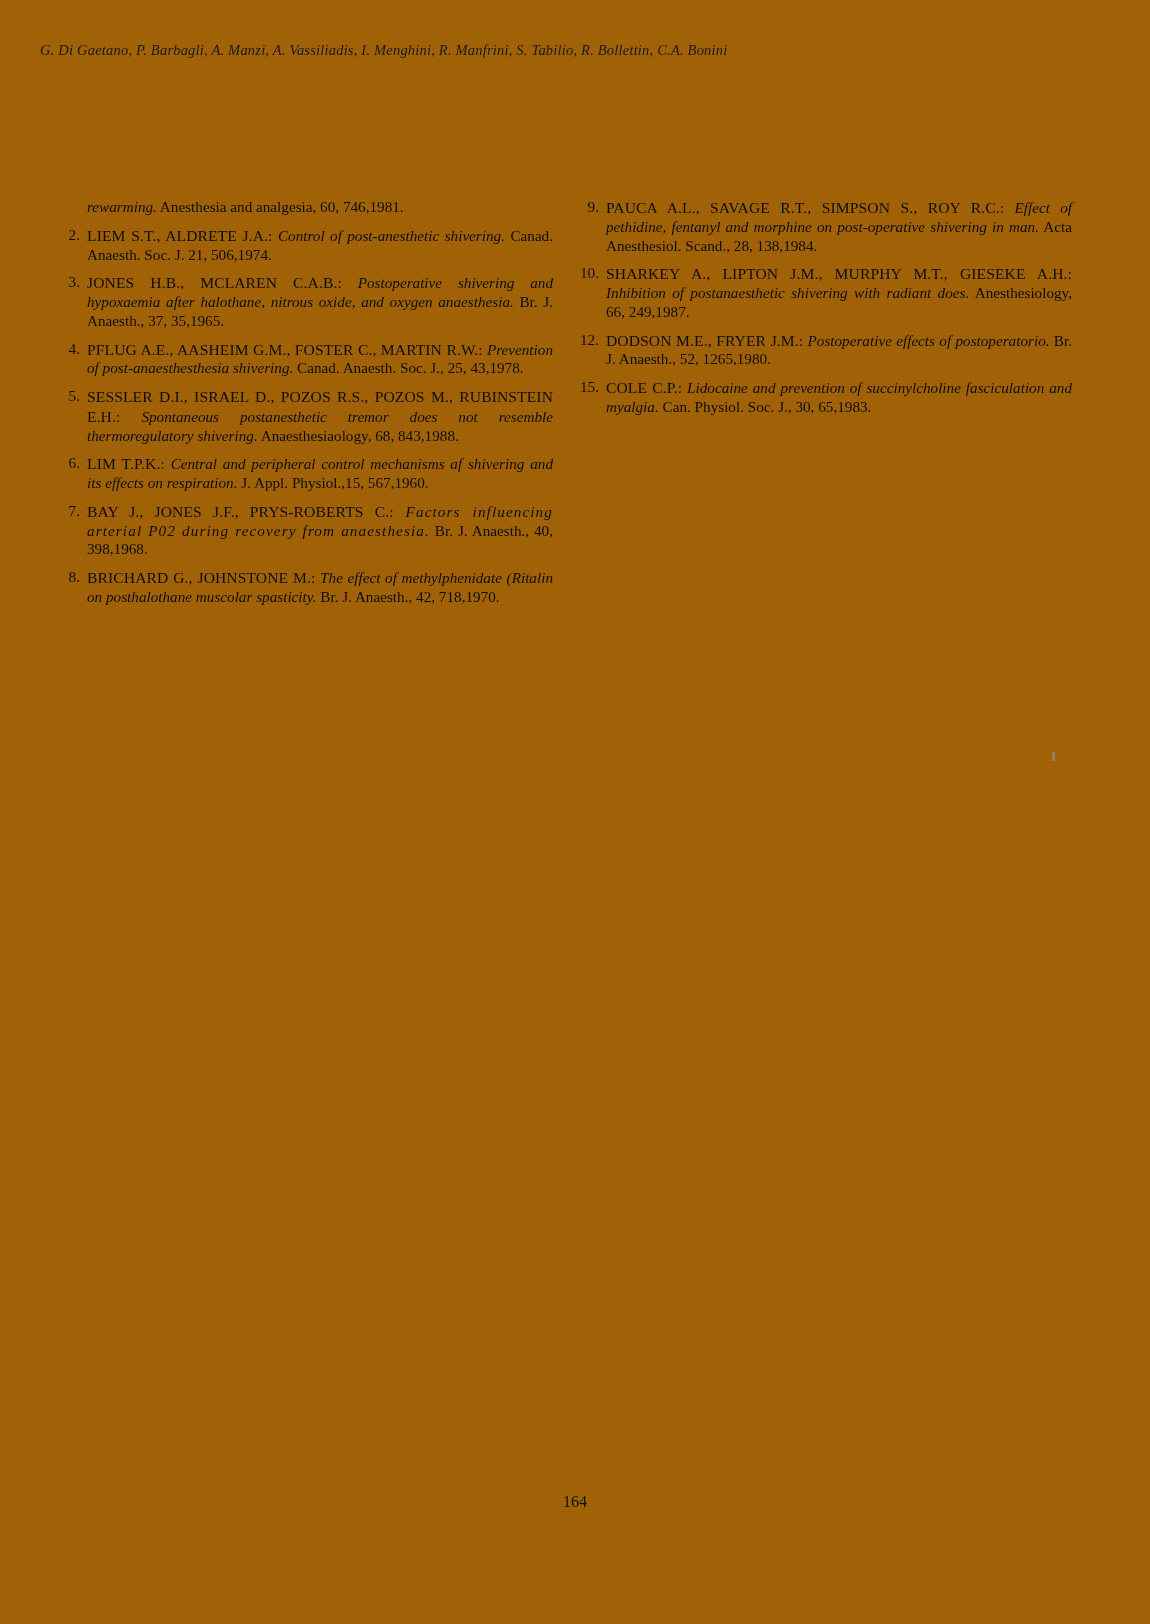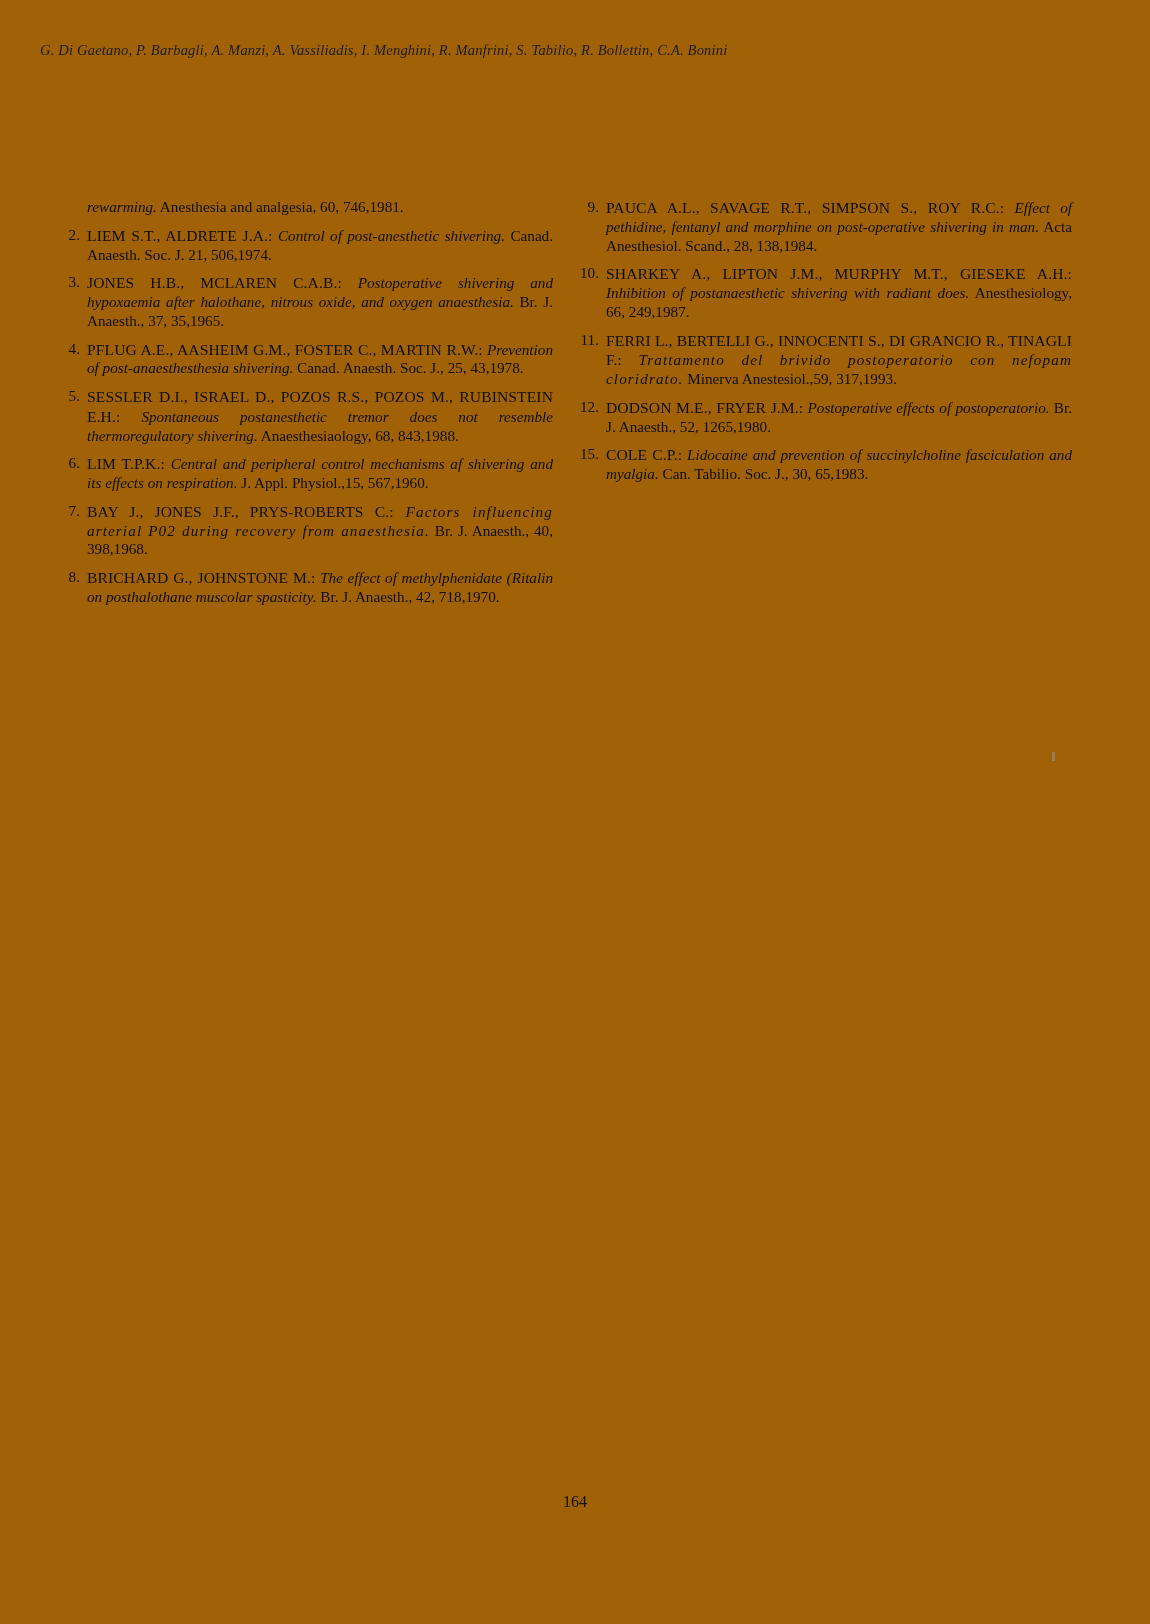--- a/index.html
+++ b/index.html
@@ -154,35 +154,31 @@
       <div class="ref">
         <span class="num">9.</span>
         <span class="body"><span class="sc">PAUCA A.L., SAVAGE R.T., SIMPSON S., ROY R.C.:</span><span class="it"> Effect of pethidine, fentanyl and morphine on post-operative shivering in man.</span><span> Acta Anesthesiol. Scand., 28, 138,1984.</span></span>
       </div>
 
       <div class="ref">
         <span class="num">10.</span>
         <span class="body"><span class="sc">SHARKEY A., LIPTON J.M., MURPHY M.T., GIESEKE A.H.:</span><span class="it"> Inhibition of postanaesthetic shivering with radiant does.</span><span> Anesthesiology, 66, 249,1987.</span></span>
       </div>
 
-      <div class="ref">
-        <span class="num">11.</span>
-        <span class="body"><span class="sc">FERRI L., BERTELLI G., INNOCENTI S., DI GRANCIO R., TINAGLI F.:</span><span class="it sp"> Trattamento del brivido postoperatorio con nefopam cloridrato.</span><span> Minerva Anestesiol.,59, 317,1993.</span></span>
-      </div>
 
       <div class="ref">
         <span class="num">12.</span>
         <span class="body"><span class="sc">DODSON M.E., FRYER J.M.:</span><span class="it"> Postoperative effects of postoperatorio.</span><span> Br. J. Anaesth., 52, 1265,1980.</span></span>
       </div>
 
 
 
       <div class="ref">
         <span class="num">15.</span>
-        <span class="body"><span class="sc">COLE C.P.:</span><span class="it"> Lidocaine and prevention of succinylcholine fasciculation and myalgia.</span><span> Can. Tabilio. Soc. J., 30, 65,1983.</span></span>
+        <span class="body"><span class="sc">COLE C.P.:</span><span class="it"> Lidocaine and prevention of succinylcholine fasciculation and myalgia.</span><span> Can. Physiol. Soc. J., 30, 65,1983.</span></span>
       </div>
 
     </div>
 
   </div>
 
   <div class="stray-mark"></div>
 
   <div class="page-number">164</div>
 

